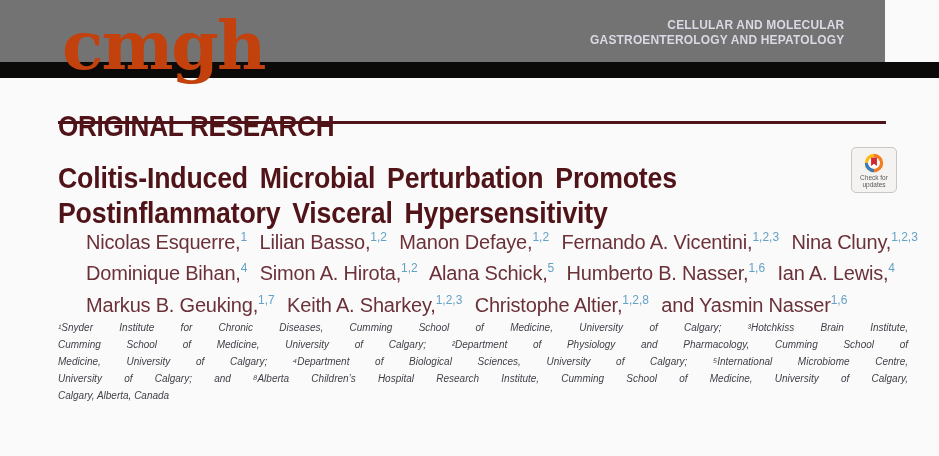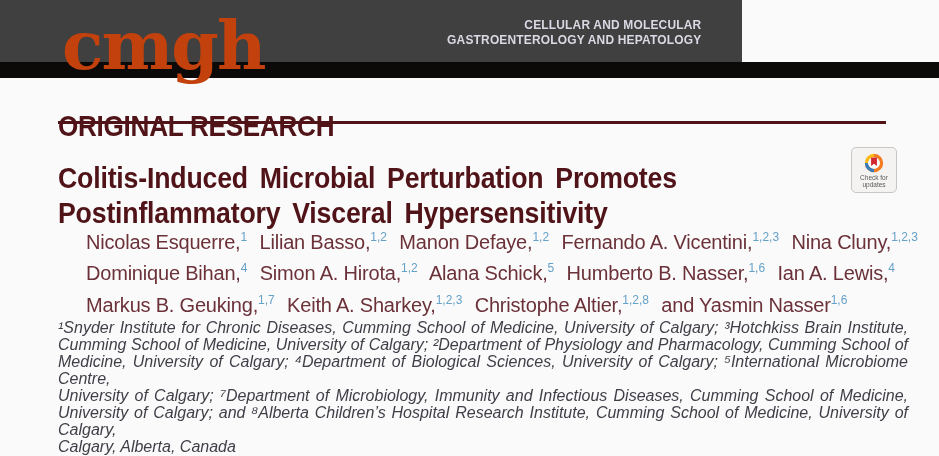--- a/index.html
+++ b/index.html
@@ -2,21 +2,21 @@
 <html><head>
 <meta charset="utf-8">
 <style>
   html,body { margin:0; padding:0; background:#e8e8e8; }
   .page {
     position:relative; width:939px; height:456px; margin:0 auto;
     background:#fbfafa; overflow:hidden;
     font-family:"Liberation Sans", sans-serif;
   }
   
-  .banner { position:absolute; top:0; left:0; width:742px; height:62px; background:#404040; }
+  .banner { position:absolute; top:0; left:0; width:885px; height:62px; background:#737373; }
   .black-bar { position:absolute; top:62px; left:0; width:939px; height:16px; background:#0c0909; }
   .logo {
     position:absolute; top:11px; left:62px; z-index:3;
     font-family:"DejaVu Serif", serif; font-weight:bold;
     font-size:68px; line-height:68px; color:#c2410c; letter-spacing:-2px;
   }
   .journal-name {
     position:absolute; top:17px; right:41px; z-index:2;
     text-align:right; color:#d9dae4; font-weight:bold;
     font-size:13px; line-height:15px; letter-spacing:0.2px;
@@ -49,21 +49,21 @@
     position:absolute; top:224px; left:58px;
     color:#6b3139; font-size:20px; line-height:27px; letter-spacing:-0.2px;
   }
   .author-line { white-space:nowrap;margin-left:28px; }
   .author { margin-right:7px; }
   .author:last-child { margin-right:0; }
   .author sup { color:#64a1c7; font-size:12px; letter-spacing:0; }
   
   .affiliations {
     position:absolute; top:319px; left:58px; width:850px;
-    font-style:italic; color:#3f3f48; font-size:16px; line-height:17px;
+    font-style:italic; color:#3f3f48; font-size:10px; line-height:17px;
   }
   .aff-line { text-align:justify; text-align-last:justify; }
   .aff-line:last-child { text-align-last:left; }
 </style>
 </head>
 <body>
 
 <div class="page">
 
   <header class="banner">
@@ -119,18 +119,17 @@
       <span class="author"><span>Keith A. Sharkey,</span><sup>1,2,3</sup></span>
       <span class="author"><span>Christophe Altier,</span><sup>1,2,8</sup></span>
       <span class="author"><span>and Yasmin Nasser</span><sup>1,6</sup></span>
     </div>
   </div>
 
   <div class="affiliations">
     <div class="aff-line">¹Snyder Institute for Chronic Diseases, Cumming School of Medicine, University of Calgary; ³Hotchkiss Brain Institute,</div>
     <div class="aff-line">Cumming School of Medicine, University of Calgary; ²Department of Physiology and Pharmacology, Cumming School of</div>
     <div class="aff-line">Medicine, University of Calgary; ⁴Department of Biological Sciences, University of Calgary; ⁵International Microbiome Centre,</div>
-    <div class="aff-line">University of Calgary; ⁷Department of Microbiology, Immunity and Infectious Diseases, Cumming School of Medicine,</div>
     <div class="aff-line">University of Calgary; and ⁸Alberta Children’s Hospital Research Institute, Cumming School of Medicine, University of Calgary,</div>
     <div class="aff-line">Calgary, Alberta, Canada</div>
   </div>
 
 </div>
 
 </body></html>

